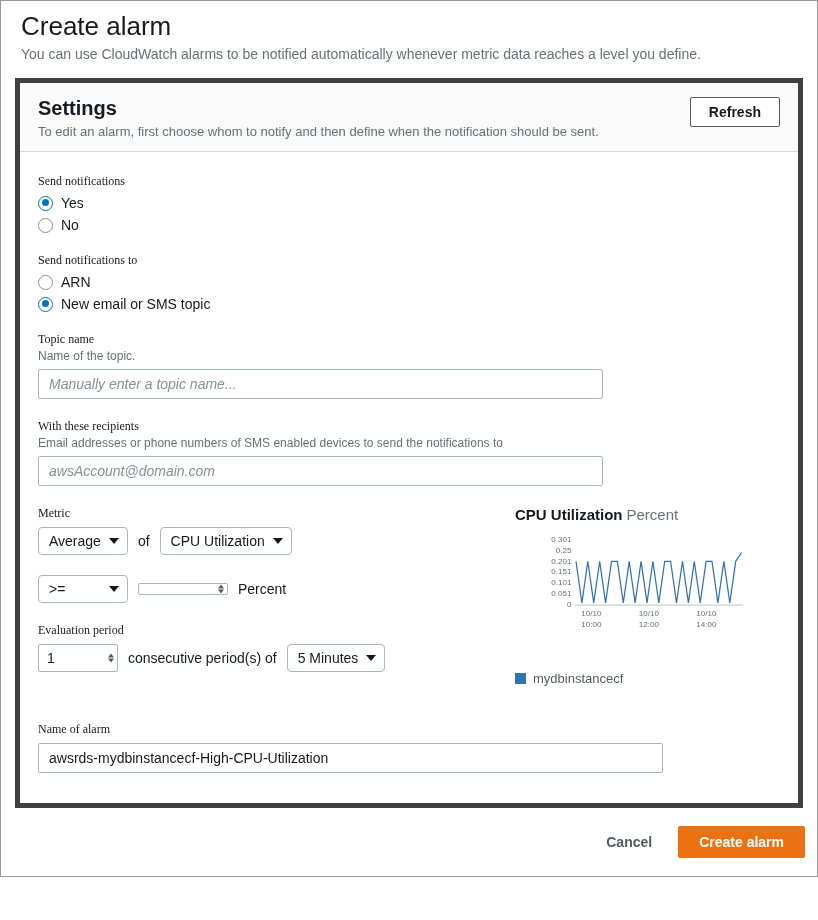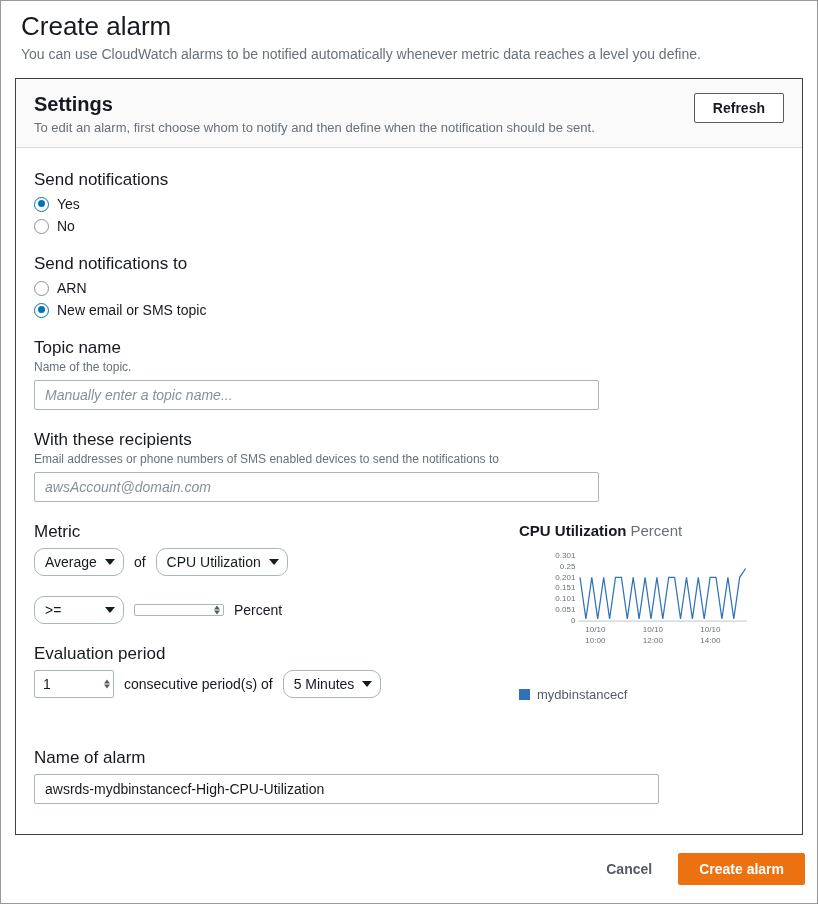--- a/index.html
+++ b/index.html
@@ -23,21 +23,21 @@
     font-size: 26px;
     font-weight: 400;
     margin: 0 0 2px 0;
   }
   .modal-subtitle {
     color: #687078;
     font-size: 14px;
     margin: 4px 0 8px 0;
   }
   .settings-panel {
-    border: 1px solid #404040;
+    border: 5px solid #404040;
     margin: 0 14px 0 14px;
     background: #fff;
   }
   .settings-header {
     position: relative;
     padding: 14px 18px 12px 18px;
     border-bottom: 1px solid #d5dbdb;
     background: #fafafa;
   }
   .settings-title {
@@ -63,24 +63,25 @@
     cursor: pointer;
     color: #16191f;
   }
   .settings-body {
     padding: 22px 18px 30px 18px;
   }
   .field {
     margin-bottom: 20px;
   }
   .field-label {
-    font-size: 17px;
+    font-size: 12px;
     color: #16191f;
     margin-bottom: 6px;
     display: block;
+    font-family: Liberation Serif, serif;
   }
   .field-hint {
     font-size: 12px;
     color: #687078;
     margin-top: -4px;
     margin-bottom: 6px;
     display:block;
   }
   .radio-row {
     display: flex;
@@ -121,21 +122,21 @@
     background: #fff;
   }
   .text-input::placeholder {
     color: #879196;
     font-style: italic;
   }
   .select {
     display: inline-flex;
     align-items: center;
     border: 1px solid #aab7b8;
-    border-radius: 10px;
+    border-radius: 4px;
     padding: 5px 8px 5px 10px;
     font-size: 14px;
     background: #fff;
     cursor: pointer;
     gap: 6px;
   }
   .caret {
     display: inline-block;
     width: 0; height: 0;
     border-left: 5px solid transparent;

